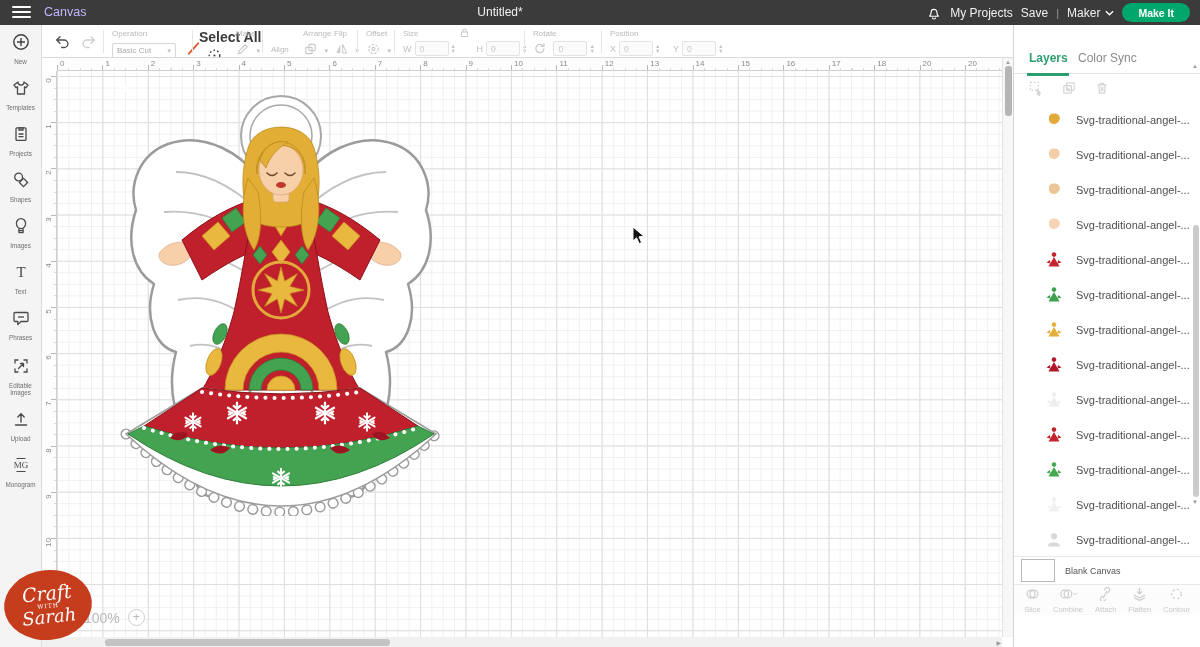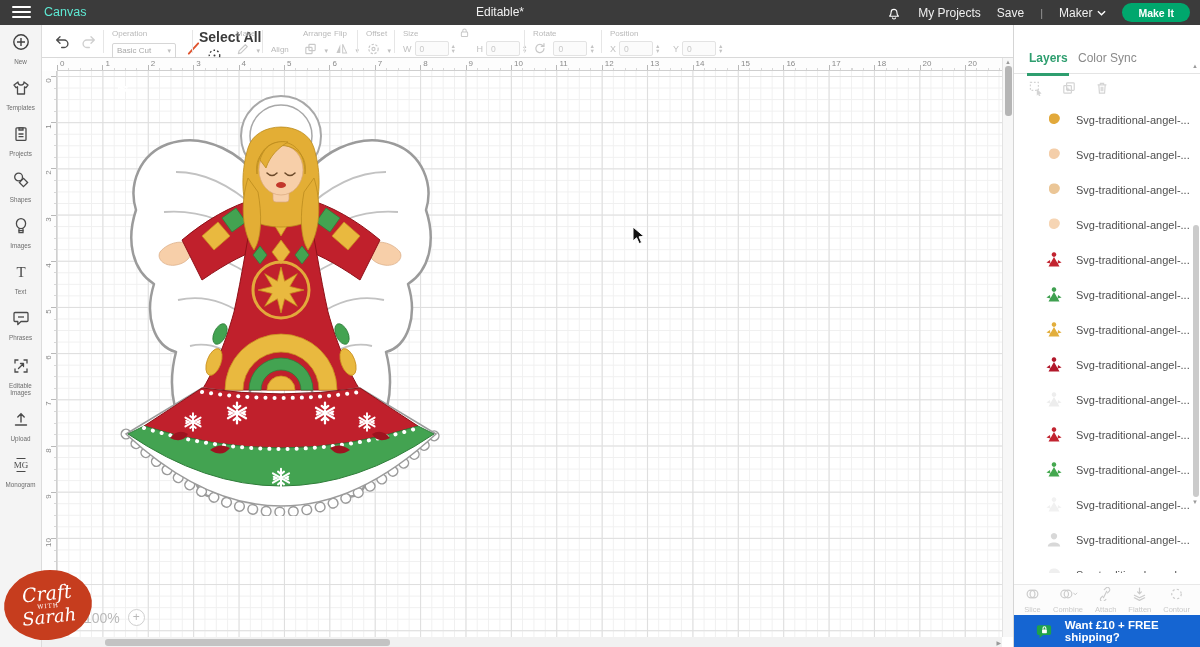--- a/index.html
+++ b/index.html
@@ -3,23 +3,23 @@
 <meta charset="utf-8">
 <style>
   * { box-sizing: border-box; margin: 0; padding: 0; }
   html,body { width:1200px; height:647px; overflow:hidden; font-family:"Liberation Sans",sans-serif; background:#fff; }
   #app { position:relative; width:1200px; height:647px; background:#fff; }
 
   
   .topbar { position:absolute; left:0; top:0; width:1200px; height:25px; background:#3b3b3b; color:#fff; }
   .hamburger { position:absolute; left:12px; top:6px; width:19px; height:13px; cursor:pointer; }
   .hamburger span { display:block; height:2.2px; background:#fff; margin-bottom:2.6px; border-radius:1px; }
-  .tb-canvas { position:absolute; left:44px; top:5px; font-size:12.5px; color:#5eead4; }
+  .tb-canvas { position:absolute; left:44px; top:5px; font-size:12.5px; color:#c4b5fd; }
   .tb-title { position:absolute; left:440px; top:5px; width:120px; text-align:center; font-size:12px; color:#f1f1f1; }
-  .tb-right { position:absolute; right:10px; top:0; height:25px; display:flex; align-items:center; gap:16px; }
+  .tb-right { position:absolute; right:10px; top:0; height:25px; display:flex; align-items:center; gap:8px; }
   .tb-link { font-size:12px; color:#f0f0f0; cursor:pointer; }
   .tb-pipe { color:#9a9a9a; font-size:11px; }
   .machine { display:flex; align-items:center; gap:5px; cursor:pointer; }
   .makeit { background:#00A76D; color:#fff; font-size:10.5px; font-weight:bold; border:none; border-radius:10px; padding:3px 16px; height:19px; cursor:pointer; }
 
   
   .toolbar { position:absolute; left:0; top:25px; width:1013px; height:33px; background:#fff; border-bottom:1px solid #d9d9d9; }
   .tgroup { position:absolute; top:0; }
   .tlabel { font-size:8px; color:#b9b9b9; display:block; margin-bottom:1px; }
   .tlabel.dark { color:#3a3a3a; font-size:14px; font-weight:bold; }
@@ -125,21 +125,21 @@
 
 <div id="app">
 
   <div class="topbar">
     <div class="hamburger">
         <span></span>
         <span></span>
         <span></span>
       </div>
     <span class="tb-canvas">Canvas</span>
-    <span class="tb-title">Editable*</span>
+    <span class="tb-title">Untitled*</span>
     <div class="tb-right">
       <svg class="icn" width="16" height="16" viewBox="0 0 20 20" fill="none" stroke="#fff" stroke-width="1.4" stroke-linejoin="round">
           <path d="M8,15.5 a2,2 0 0 0 4,0 M4.5,14 h11 c-1.4,-1.5 -1.9,-2.5 -1.9,-5 a3.6,3.6 0 0 0 -7.2,0 c0,2.5 -0.5,3.5 -1.9,5 z"></path>
         </svg>
       <span class="tb-link">My Projects</span>
       <span class="tb-link">Save</span>
       <span class="tb-pipe">|</span>
       <span class="machine">
         <span class="tb-link">Maker</span>
         <svg width="9" height="6" viewBox="0 0 10 6" fill="none" stroke="#fff" stroke-width="1.5">
@@ -624,20 +624,24 @@
             <path class="g-angel" d="M10,2.3 a2.3,2.3 0 1 1 -0.01,0 Z M10,7 L4.5,16.5 L15.5,16.5 Z M6,10 L2.4,12.6 L6.4,13.6 Z M14,10 L17.6,12.6 L13.6,13.6 Z"></path>
             <path class="g-bust" d="M10,3 a3.2,3.2 0 1 1 -0.01,0 Z M3.8,16.5 C3.8,11 16.2,11 16.2,16.5 Z"></path>
           </svg>
           <span class="layer-label">Svg-traditional-angel-...</span>
         </div>
       </div>
     <span class="pscroll-up">▲</span>
     <div class="pscroll-th"></div>
     <span class="pscroll-dn">▼</span>
 
+    <div class="blankrow">
+      <div class="blankthumb"></div>
+      <span class="blanklabel">Blank Canvas</span>
+    </div>
 
     <div class="pactions">
       <div class="pact">
         <svg width="17" height="14" viewBox="0 0 20 16" fill="none" stroke="#cbcbcb" stroke-width="1.4">
             <circle cx="8.3" cy="8" r="4.6"></circle>
             <circle cx="11.7" cy="8" r="4.6"></circle>
           </svg>
         <span class="alabel">Slice</span>
       </div>
       <div class="pact">
@@ -661,28 +665,20 @@
         <span class="alabel">Flatten</span>
       </div>
       <div class="pact">
         <svg width="17" height="14" viewBox="0 0 20 16" fill="none" stroke="#cbcbcb" stroke-width="1.4">
             <circle cx="10" cy="8" r="5.6" stroke-dasharray="2.6 2.6"></circle>
           </svg>
         <span class="alabel">Contour</span>
       </div>
     </div>
 
-    <div class="promo">
-      <svg width="20" height="20" viewBox="0 0 20 20">
-          <path d="M3,3.5 h12 a2,2 0 0 1 2,2 v7 a2,2 0 0 1 -2,2 h-7 l-4,3.5 v-3.5 h-1 a2,2 0 0 1 -2,-2 v-7 a2,2 0 0 1 2,-2 z" fill="#1FA24A"></path>
-          <rect x="6.8" y="8.2" width="5.4" height="4.2" rx="0.7" fill="#fff"></rect>
-          <path d="M7.9,8.2 V6.9 a1.6,1.6 0 0 1 3.2,0 V8.2" fill="none" stroke="#fff" stroke-width="1.2"></path>
-        </svg>
-      <span class="promo-text">Want £10 + FREE shipping?</span>
-    </div>
   </div>
 
   <div class="logo">
     <span class="l1">Craft</span>
     <span class="l2">WITH</span>
     <span class="l3">Sarah</span>
   </div>
 
 </div>
 

